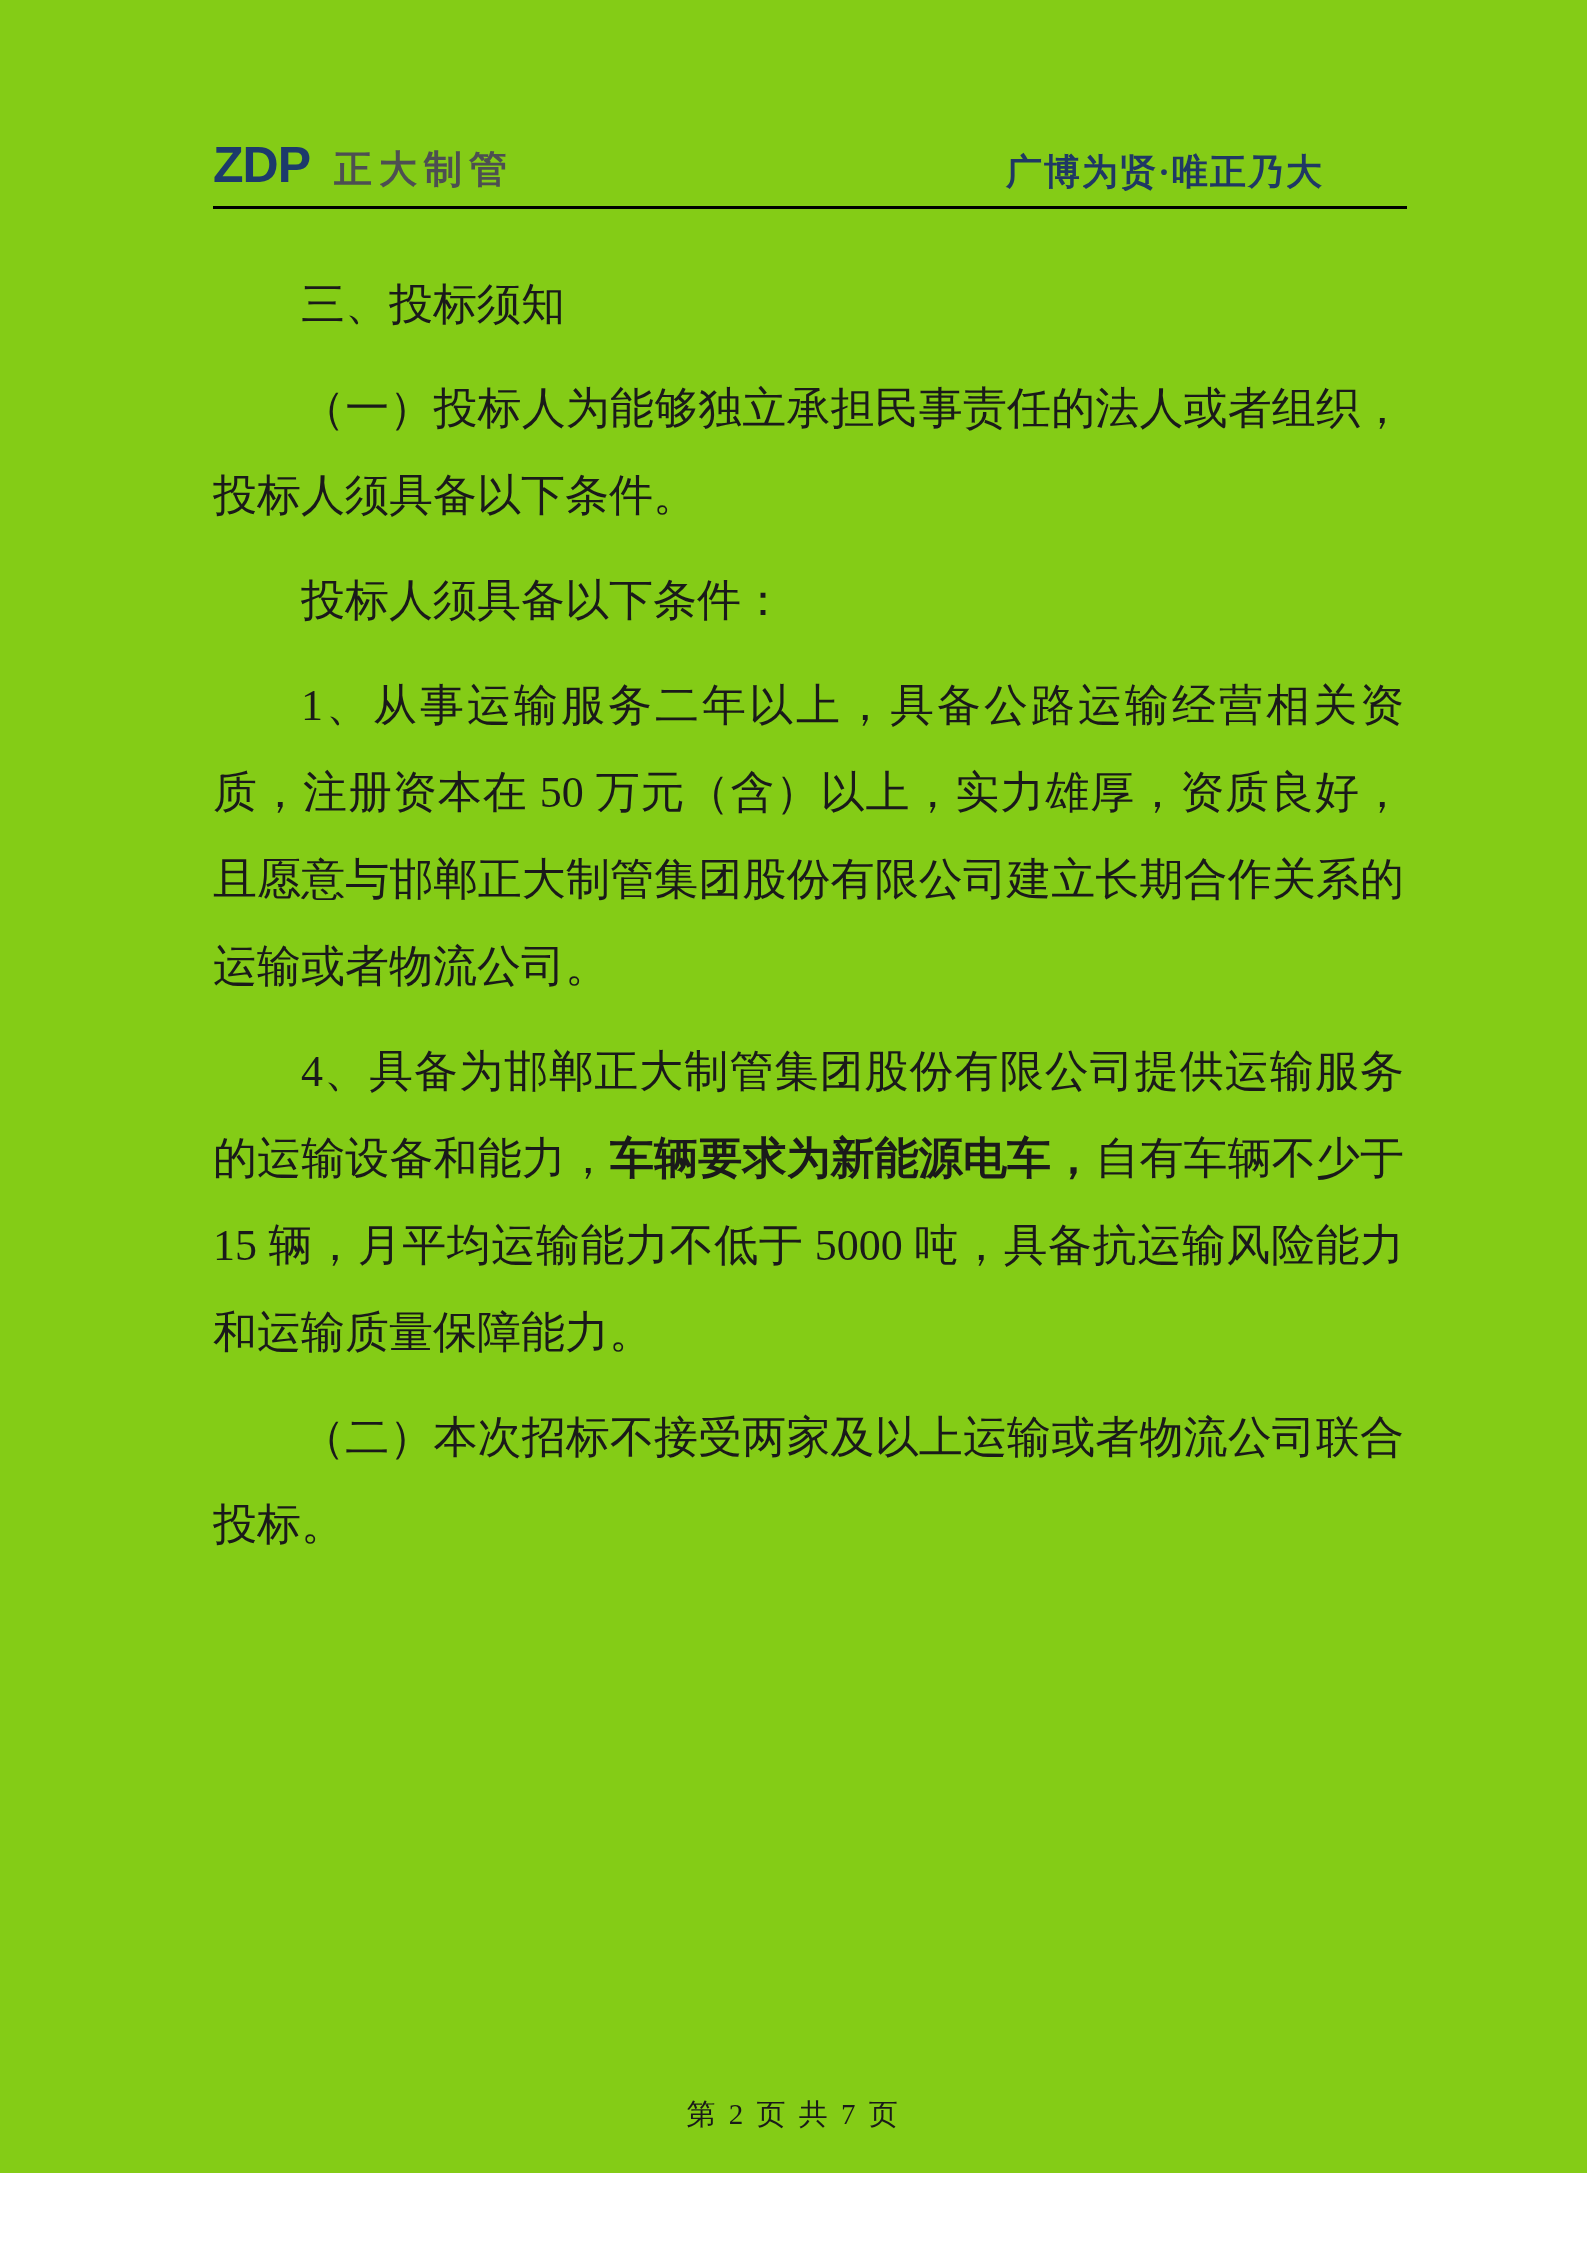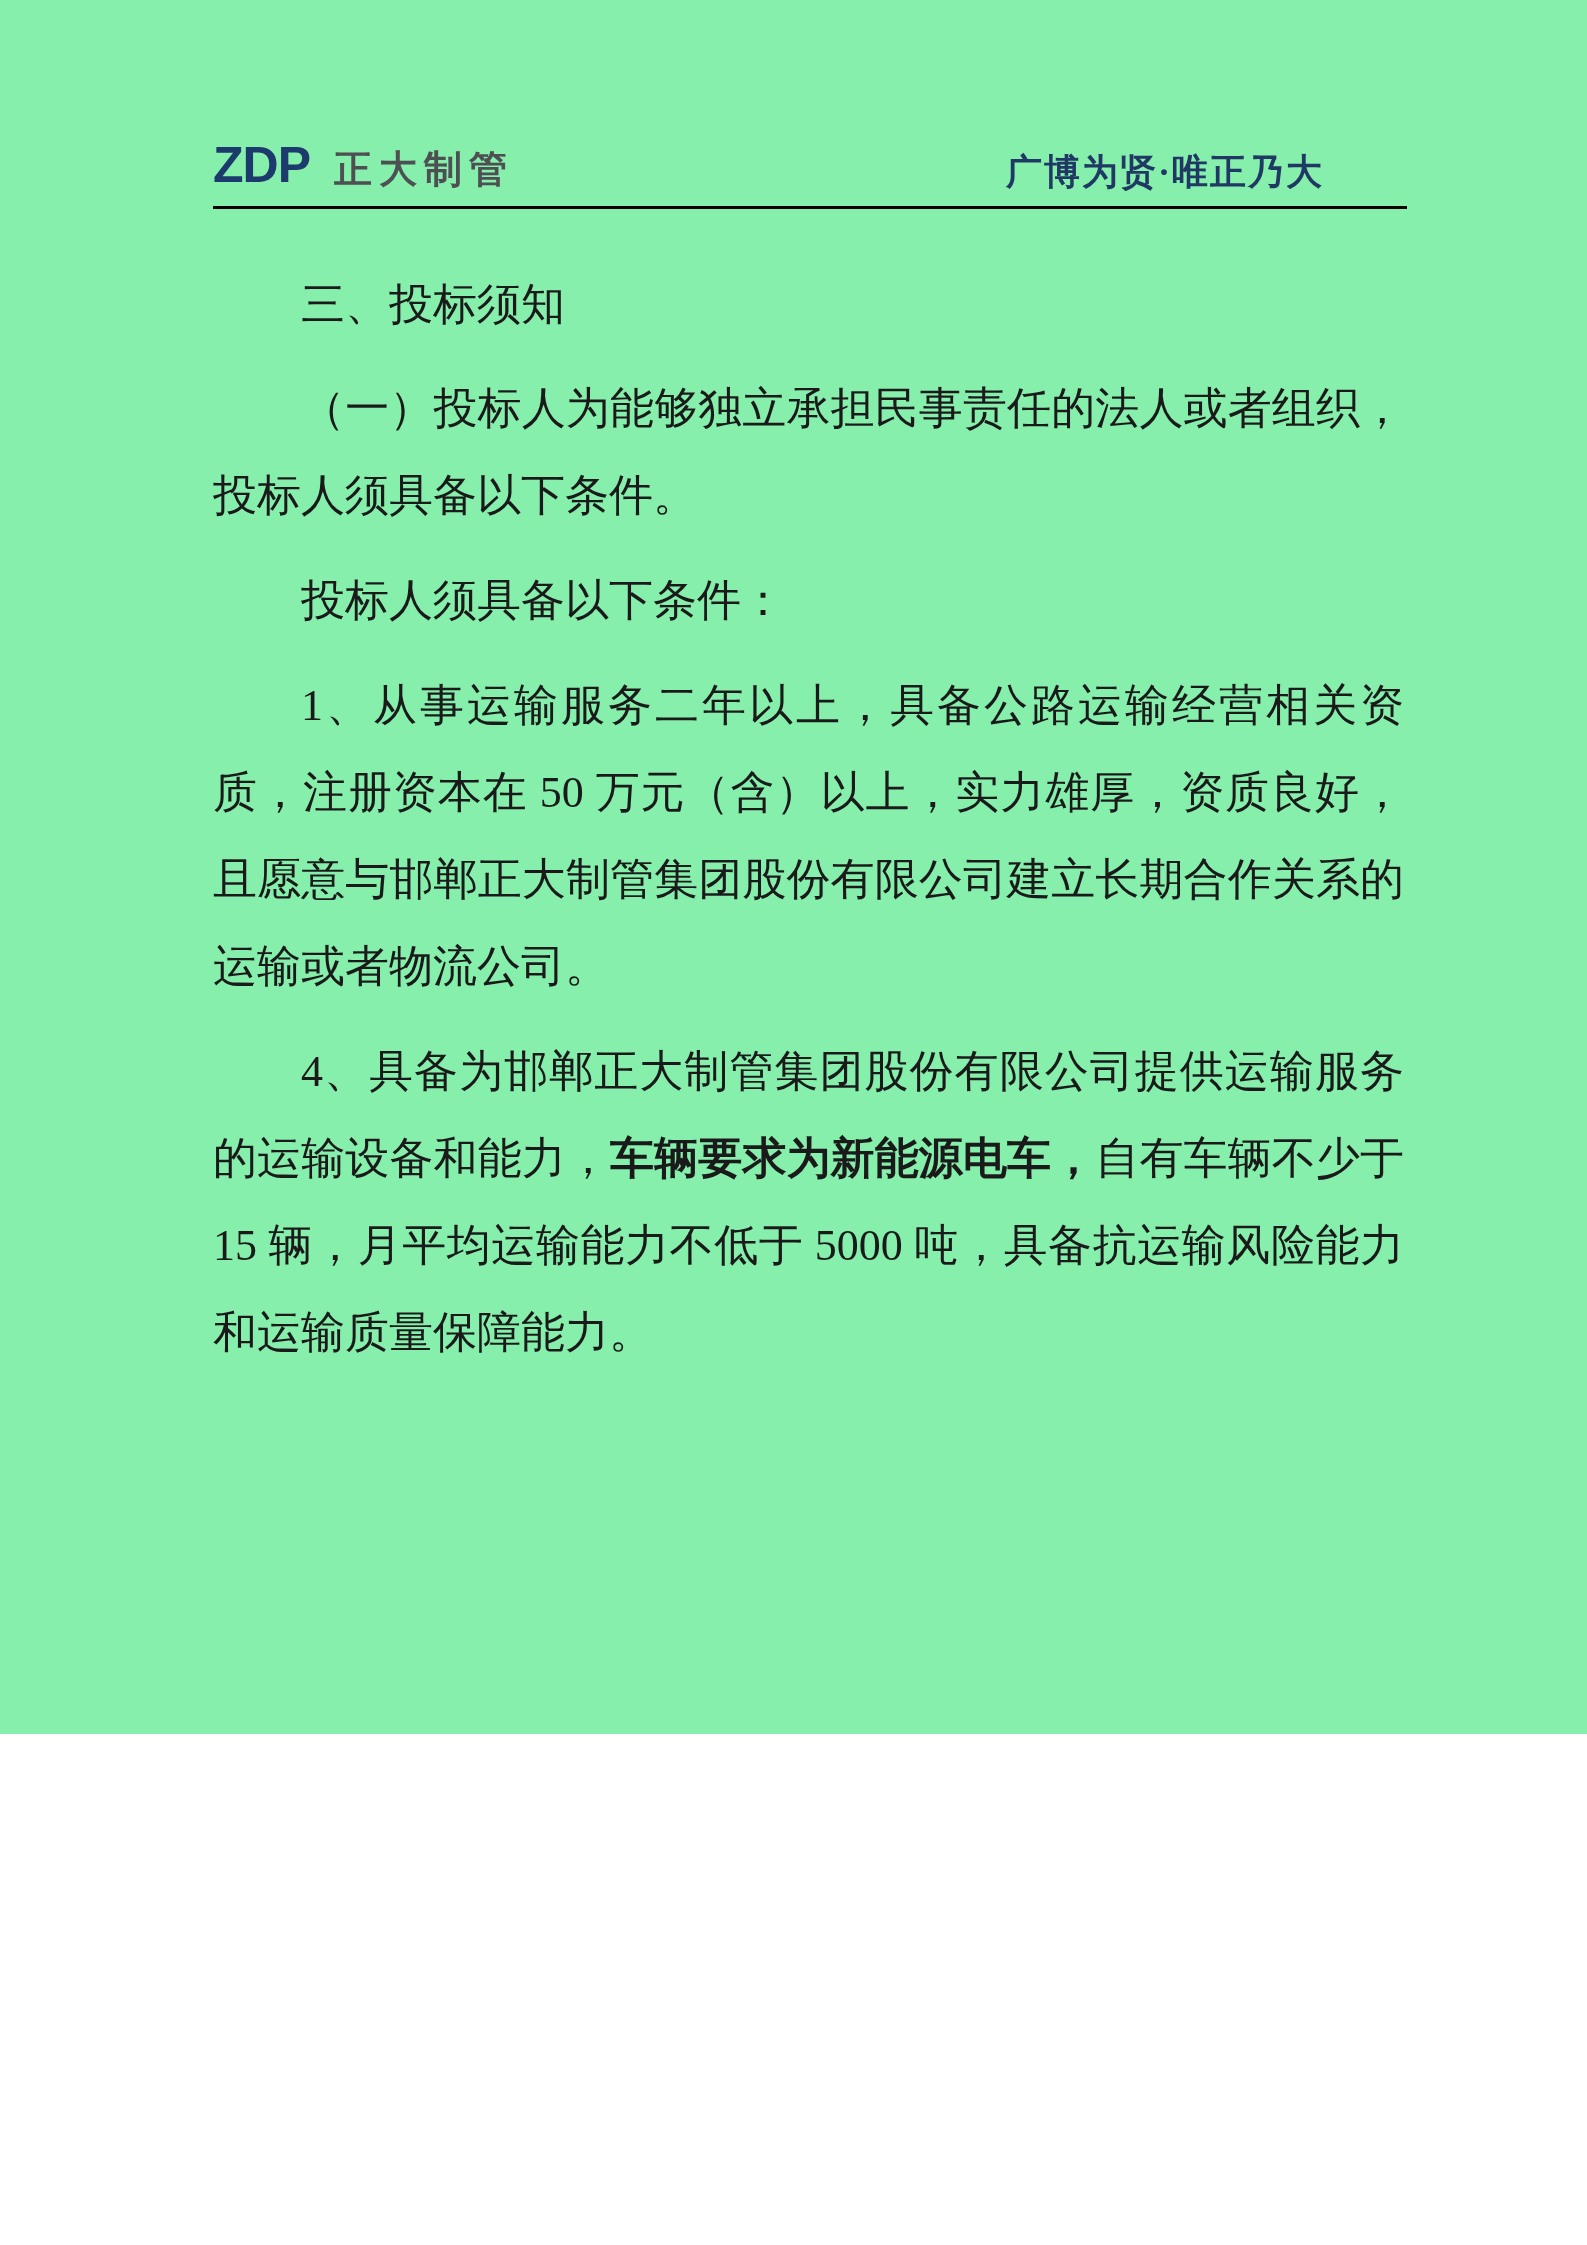--- a/index.html
+++ b/index.html
@@ -1,20 +1,20 @@
 <!DOCTYPE html>
 <html><head>
 <meta charset="utf-8">
 <style>
   html, body { margin: 0; padding: 0; background: #ffffff; }
   .page {
     position: relative;
     width: 1587px;
-    height: 1734px;
-    background: #86efac;
+    height: 2173px;
+    background: #84cc16;
     overflow: hidden;
     font-family: "Liberation Serif", "DejaVu Serif", serif;
     color: #1a1a1a;
   }
 
   
   .header {
     position: absolute;
     left: 213px;
     right: 180px;
@@ -113,20 +113,21 @@
     <hr class="header-rule">
   </div>
 
   <div class="content">
     <div class="doc-title">三、投标须知</div>
     <div>
         <p class="para"><span>（一）投标人为能够独立承担民事责任的法人或者组织，投标人须具备以下条件。</span></p>
         <p class="para"><span>投标人须具备以下条件：</span></p>
         <p class="para"><span>1、从事运输服务二年以上，具备公路运输经营相关资质，注册资本在 50 万元（含）以上，实力雄厚，资质良好，且愿意与邯郸正大制管集团股份有限公司建立长期合作关系的运输或者物流公司。</span></p>
         <p class="para"><span>4、具备为邯郸正大制管集团股份有限公司提供运输服务的运输设备和能力，</span><span class="bold">车辆要求为新能源电车，</span><span>自有车辆不少于 15 辆，月平均运输能力不低于 5000 吨，具备抗运输风险能力和运输质量保障能力。</span></p>
+        <p class="para"><span>（二）本次招标不接受两家及以上运输或者物流公司联合投标。</span></p>
       </div>
   </div>
 
   <div class="footer">
     <span class="page-indicator">第 2 页 共 7 页</span>
   </div>
 
 </div>
 
 </body></html>

